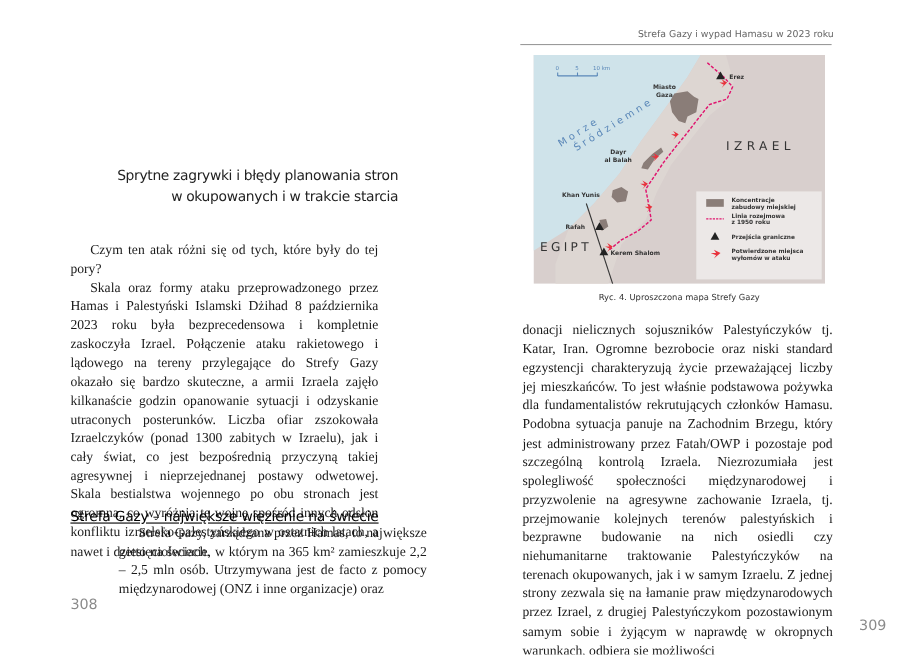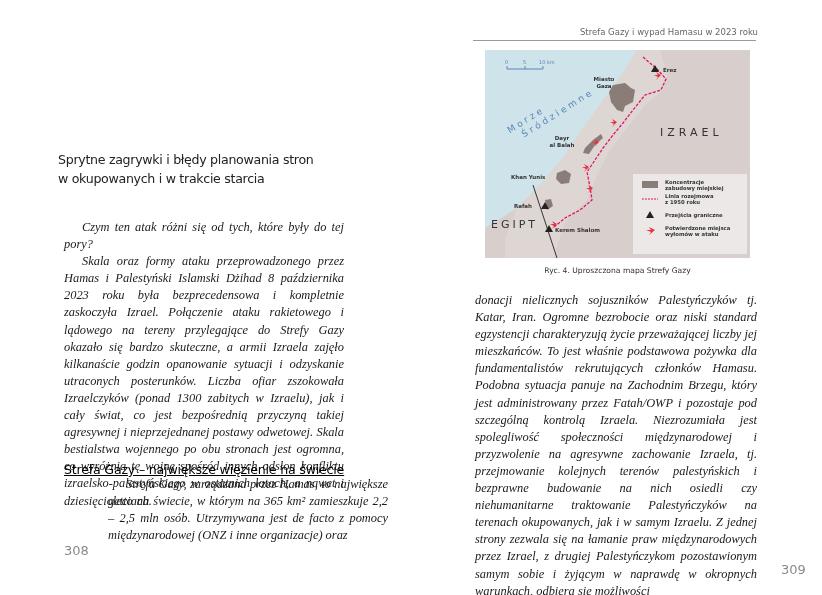--- a/index.html
+++ b/index.html
@@ -1,21 +1,21 @@
 <!DOCTYPE html>
 <html><head>
 <meta charset="utf-8">
 <style>
   html,body{margin:0;padding:0;background:#fff;}
   body{width:822px;height:595px;position:relative;overflow:hidden;font-family:"Liberation Serif",serif;color:#1a1a1a;}
   .page{position:absolute;top:0;height:595px;}
   #left{left:0;width:411px;}
   .title{position:absolute;left:60px;width:300px;top:104px;text-align:center;font-family:"DejaVu Sans",sans-serif;font-weight:bold;font-size:14.5px;line-height:20px;color:#222;letter-spacing:-0.2px;}
-  .subtitle{position:absolute;left:58px;width:304px;top:150px;text-align:left;font-family:"DejaVu Sans",sans-serif;font-size:12.6px;line-height:19px;color:#222;letter-spacing:-0.3px;}
-  .body{position:absolute;font-size:12.4px;line-height:17.1px;text-align:justify;font-style:italic;}
+  .subtitle{position:absolute;left:58px;width:304px;top:150px;text-align:right;font-family:"DejaVu Sans",sans-serif;font-size:12.6px;line-height:19px;color:#222;letter-spacing:-0.3px;}
+  .body{position:absolute;font-size:12.4px;line-height:17.1px;text-align:justify;}
   .body p{margin:0;text-indent:18px;}
   .lbody{left:64px;width:280px;top:219px;}
   .h2{position:absolute;left:64px;top:462px;width:290px;font-family:"DejaVu Sans",sans-serif;font-size:12.6px;color:#000000;letter-spacing:-0.2px;text-decoration:underline;}
   .lbody2{left:64px;width:280px;top:476px;margin-left:44px;}
   .pnum{position:absolute;font-family:"DejaVu Sans",sans-serif;font-size:13px;color:#8a8a8a;}
   .running{position:absolute;right:64px;top:27px;font-family:"DejaVu Sans",sans-serif;font-size:8.5px;color:#666;}
   .rule{position:absolute;left:473px;width:283px;top:40px;height:1px;background:#9a9a9a;}
   .map{position:absolute;left:485px;top:50px;width:265px;height:208px;}
   .caption{position:absolute;left:485px;width:265px;top:266px;text-align:center;font-family:"DejaVu Sans",sans-serif;font-size:7.6px;color:#333;}
   .rbody{left:475px;width:282px;top:292px;}

